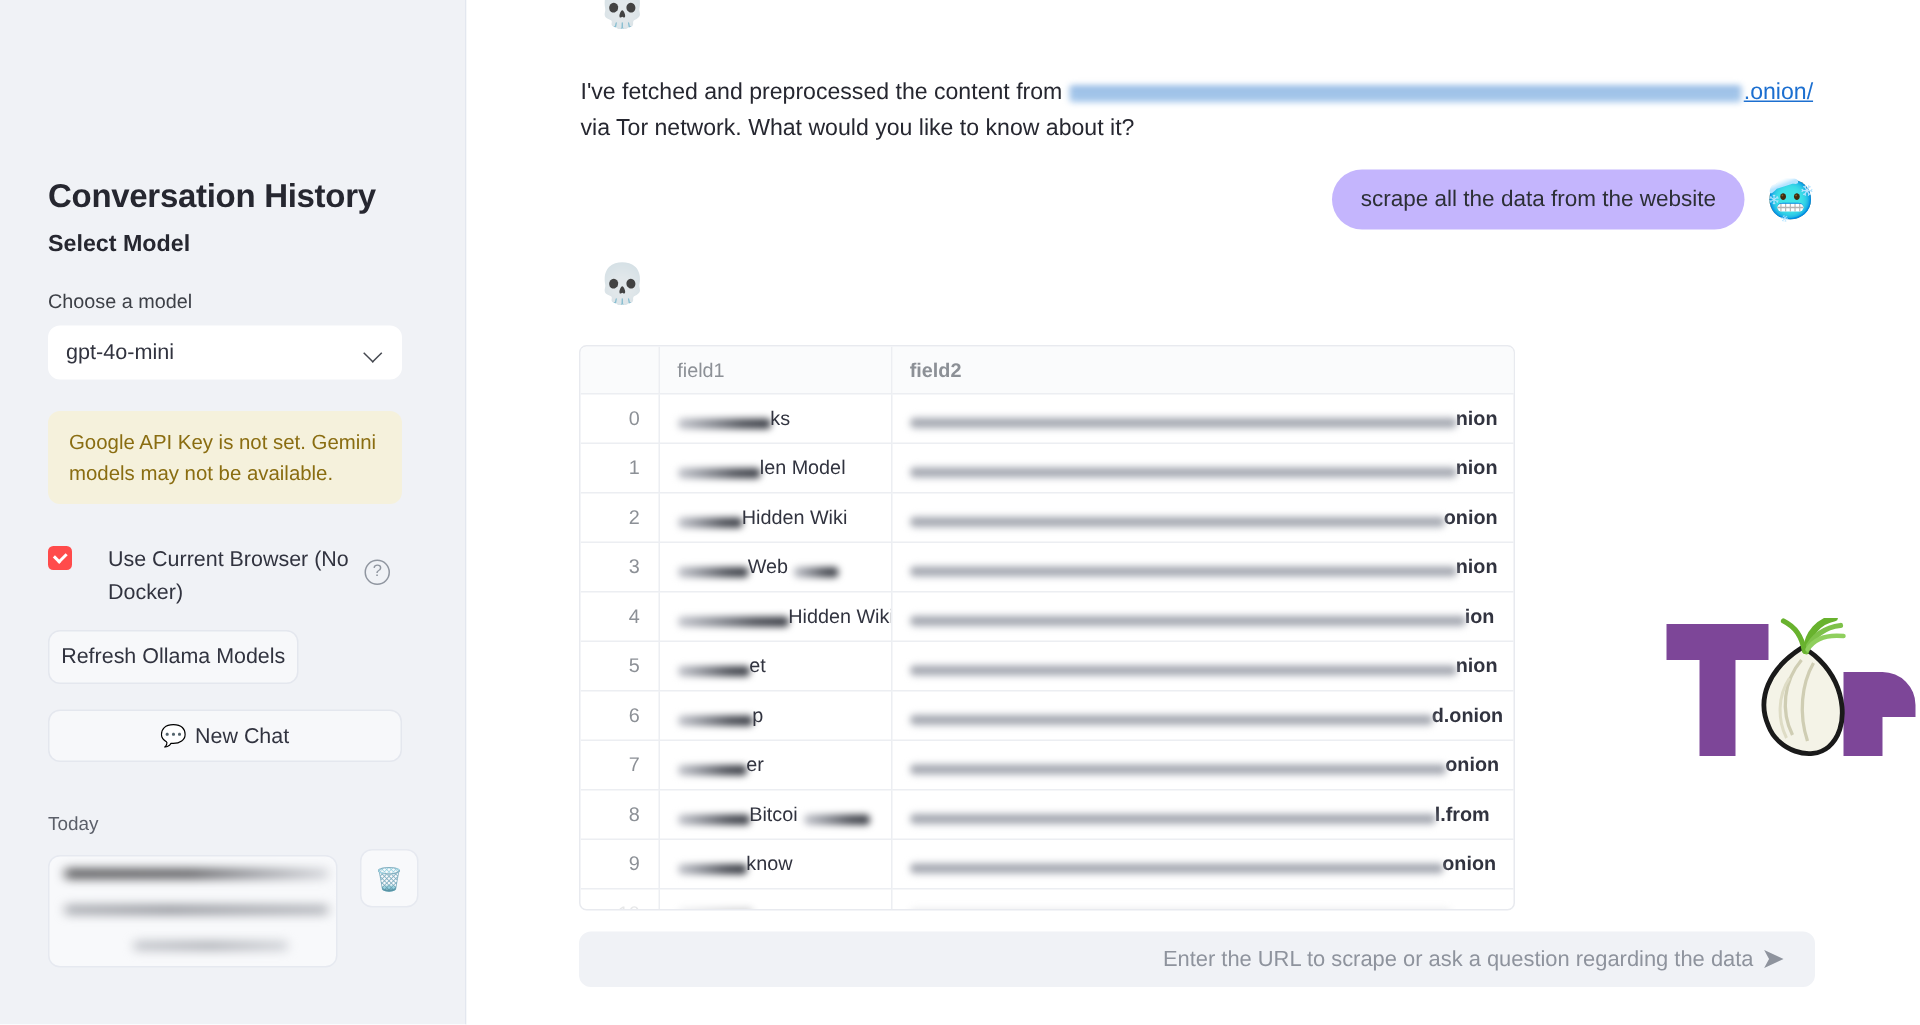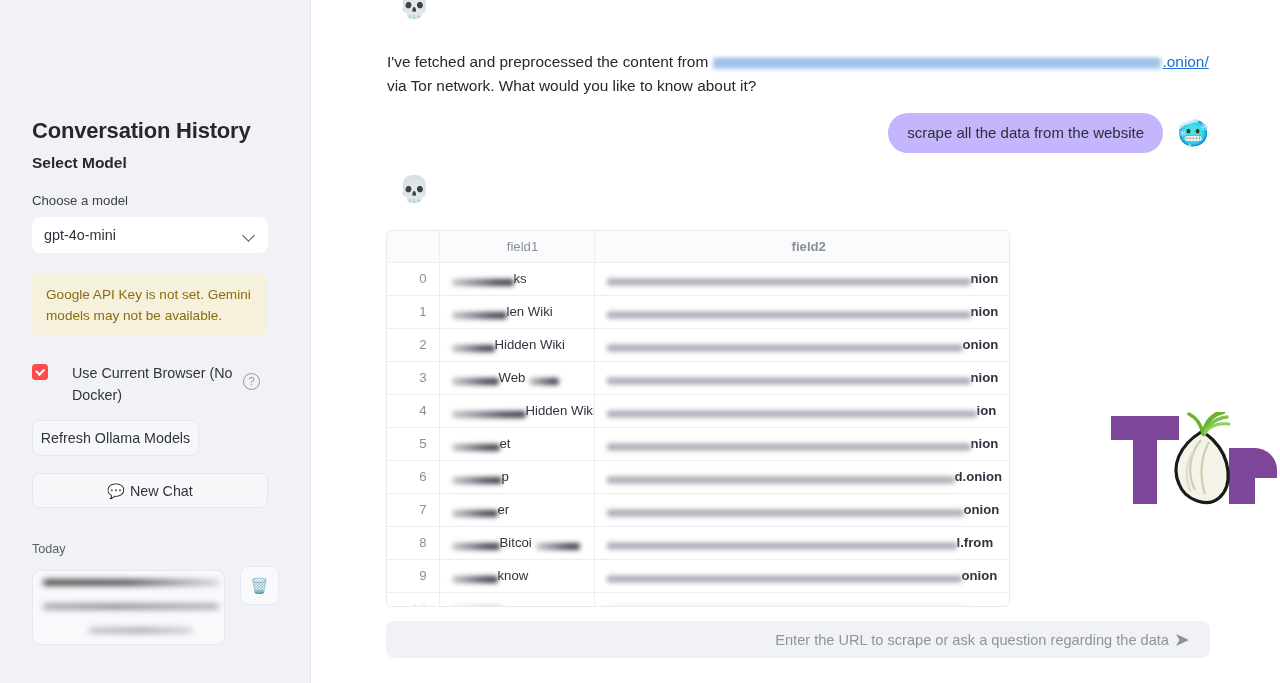--- a/index.html
+++ b/index.html
@@ -203,21 +203,21 @@
     padding: 0 0 0 12px;
     font-size: 13.2px;
     vertical-align: middle;
     overflow: hidden;
     white-space: nowrap;
   }
   table.df thead th {
     background: #fafbfc;
     color: #8c9096;
     font-weight: normal;
-    text-align: center;
+    text-align: left;
     height: 31px;
   }
   table.df th.c0, table.df td.c0 { width: 52px; }
   table.df th.c1, table.df td.c1 { width: 155px; }
   table.df th.c2, table.df td.c2 { width: 417px; border-right: none; font-weight: bold; }
   table.df td.c0 {
     text-align: right; padding: 0 12px 0 0;
     color: #8c9096; background: #fff;
   }
   .cellflex { display: flex; align-items: flex-end; white-space: nowrap; }
@@ -348,21 +348,21 @@
                   <span class="cb long" style="width: 364px;"></span>
                   <span class="vis">nion</span>
                 </div>
               </td>
             </tr>
             <tr>
               <td class="c0">1</td>
               <td class="c1">
                 <div class="cellflex">
                   <span class="cb dark" style="width: 55px;"></span>
-                  <span class="vis">len Wiki</span>
+                  <span class="vis">len Model</span>
                 </div>
               </td>
               <td class="c2">
                 <div class="cellflex">
                   <span class="cb long" style="width: 364px;"></span>
                   <span class="vis">nion</span>
                 </div>
               </td>
             </tr>
             <tr>

